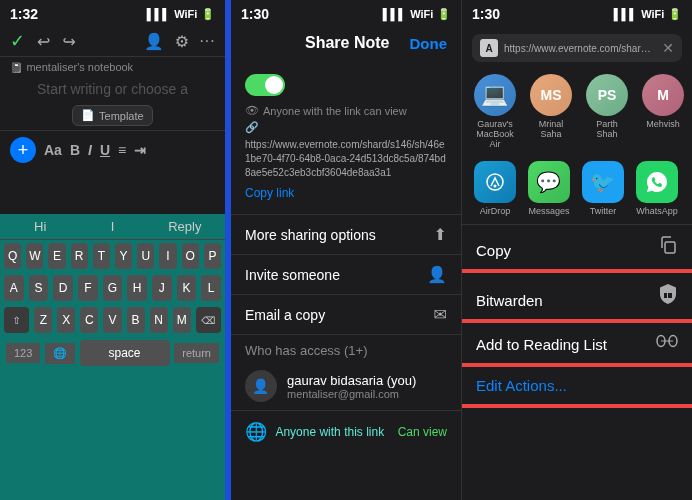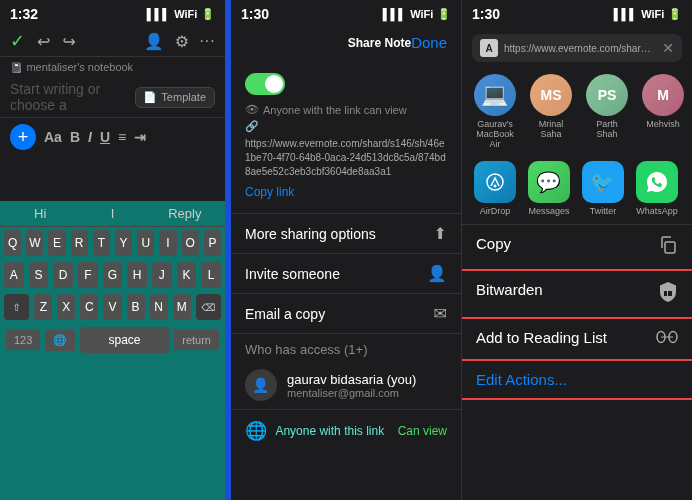--- a/index.html
+++ b/index.html
@@ -60,20 +60,21 @@
       font-weight: 700;
       color: #fff;
     }
     .note-placeholder {
       padding: 4px 10px;
       font-size: 14px;
       color: #555;
       display: flex;
       align-items: center;
       gap: 8px;
+      flex-direction: column;
     }
     .template-btn {
       display: flex;
       align-items: center;
       gap: 4px;
       background: #2c2c2e;
       border: 1px solid #444;
       border-radius: 6px;
       padding: 3px 8px;
       font-size: 11px;
@@ -153,22 +154,22 @@
       flex-direction: column;
       overflow: hidden;
       border-right: 1px solid #333;
     }
     .share-header {
       display: flex;
       justify-content: space-between;
       align-items: center;
       padding: 8px 14px 6px;
     }
-    .share-title { font-size: 12px; font-weight: 600; color: #fff; flex: 1; text-align: right; }
-    .share-done { font-size: 15px; color: #0a84ff; font-weight: 400; }
+    .share-title { font-size: 16px; font-weight: 600; color: #fff; flex: 1; text-align: center; }
+    .share-done { font-size: 15px; color: #0a84ff; font-weight: 700; }
     .share-section {
       padding: 10px 14px;
       border-bottom: 1px solid #333;
     }
     .share-row {
       display: flex;
       align-items: center;
       justify-content: space-between;
       padding: 6px 0;
     }
@@ -299,24 +300,24 @@
       display: flex; align-items: center; justify-content: center;
       font-size: 20px;
     }
     .app-icon.airdrop { background: linear-gradient(135deg, #1a9ed4, #0e7ab0); }
     .app-icon.messages { background: linear-gradient(135deg, #4cd964, #3ab854); }
     .app-icon.twitter { background: #1da1f2; }
     .app-icon.whatsapp { background: #25d366; }
     .app-name { font-size: 9px; color: #aaa; text-align: center; }
     .action-row {
       display: flex;
-      align-items: flex-start;
+      align-items: flex-end;
       justify-content: space-between;
       padding: 10px 14px;
-      border-bottom: 2px solid #ef4444;
+      border-bottom: 4px solid #ef4444;
     }
     .action-label { font-size: 15px; color: #fff; }
     .action-icon { font-size: 16px; color: #aaa; }
     .action-row.blue-text .action-label { color: #0a84ff; }
 
     
     .laptop-icon {
       font-size: 22px;
     }
   </style>

